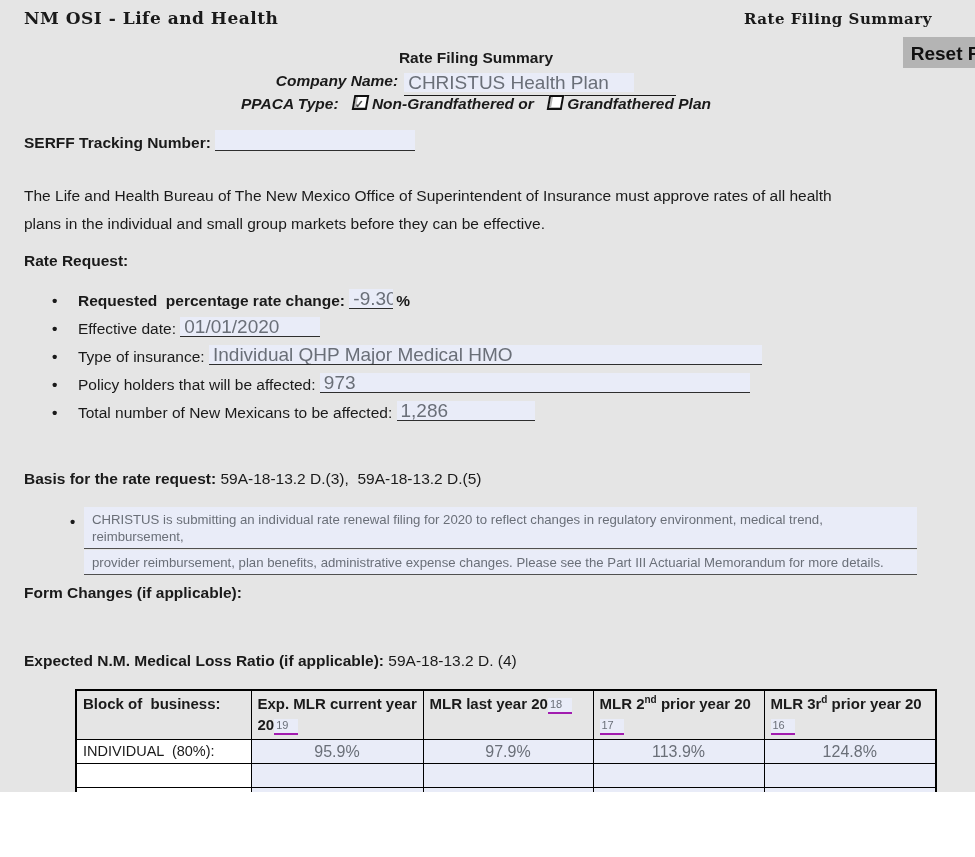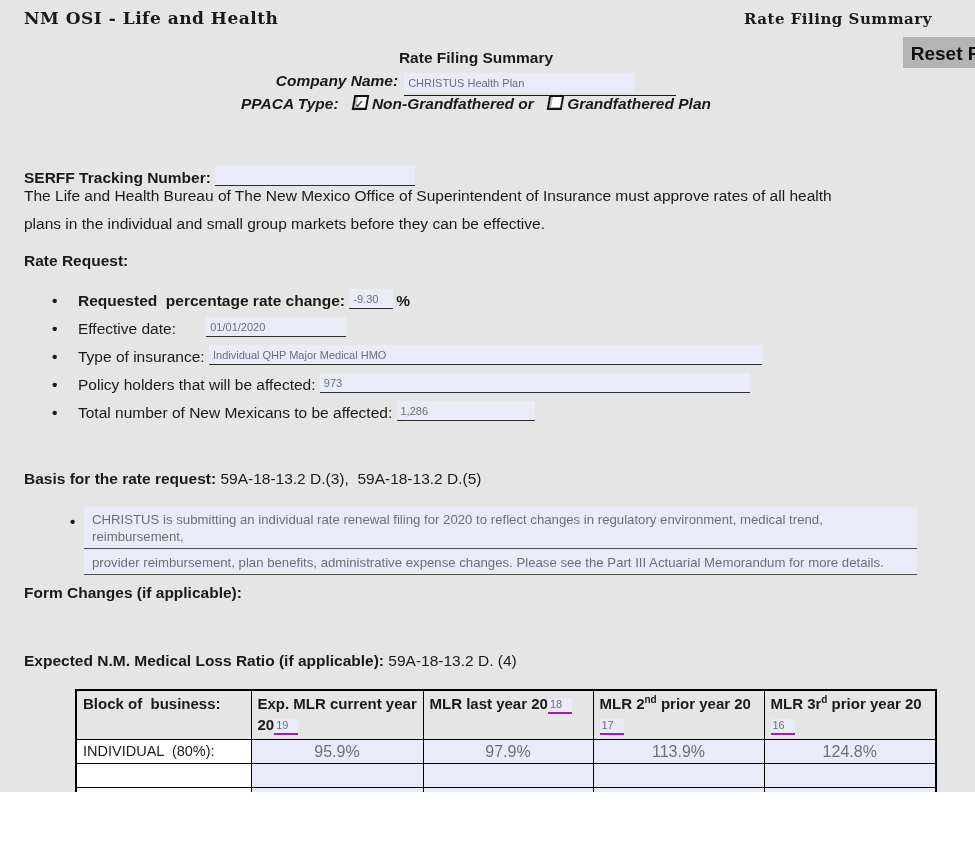--- a/index.html
+++ b/index.html
@@ -9,40 +9,40 @@
   .hand{font-family:"DejaVu Serif",serif;font-weight:bold;letter-spacing:.5px;}
   .hdr-left{position:absolute;left:24px;top:8px;font-size:17px;}
   .hdr-right{position:absolute;left:744px;top:10px;font-size:15px;}
   .reset-btn{position:absolute;right:0;top:37px;width:120px;height:31px;background:#b4b4b4;
              border:none;font-family:"Liberation Sans",sans-serif;font-weight:bold;font-size:19px;
              color:#111;text-align:center;line-height:31px;cursor:pointer;}
   .center-stack{position:absolute;top:46px;left:0;width:952px;text-align:center;}
   .cline{height:23px;line-height:23px;font-size:15.5px;}
   .ctitle{font-weight:bold;}
   .bi{font-weight:bold;font-style:italic;}
-  .field{background:#e9ecf8;border-bottom:1.6px solid #2e2e2e;color:#6a6f78;font-size:11px;
+  .field{background:#e9ecf8;border-bottom:1.6px solid #2e2e2e;color:#6a6f78;font-size:19px;
          display:inline-block;vertical-align:-3px;padding:2px 4px 1px;text-align:left;
          line-height:16px;overflow:hidden;white-space:nowrap;}
   .cn-wrap{display:inline-block;border-bottom:1.6px solid #1a1a1a;width:272px;margin-left:6px;
            text-align:left;vertical-align:-3px;}
   .cn-wrap .field{border-bottom:none;width:222px;}
   .cb{display:inline-block;width:11px;height:11px;border:2px solid #111;background:#fff;
       transform:skewX(-10deg);position:relative;vertical-align:-1px;margin:0 4px 0 10px;
       box-shadow:inset 2px -1px 0 0 #b9b9b9;}
   .cb .check{position:absolute;left:0;top:-4px;font-size:11px;font-weight:bold;color:#4a4a4a;
       transform:skewX(10deg);}
-  .serff{position:absolute;left:24px;top:130px;font-size:15.5px;font-weight:bold;margin-top:35px;}
+  .serff{position:absolute;left:24px;top:130px;font-size:15.5px;font-weight:bold;}
   .serff .field{width:192px;height:17px;}
   .intro{position:absolute;left:24px;top:182px;width:840px;font-size:15.5px;line-height:28px;}
   .sect-h{position:absolute;left:24px;font-size:15.5px;font-weight:bold;}
   .bullets{position:absolute;left:52px;top:289px;width:900px;}
   .brow{font-size:15.5px;line-height:22px;margin-bottom:5px;}
   .bullet-glyph{display:inline-block;width:26px;font-weight:bold;}
   .f-rate{width:36px;}
-  .f-date{width:132px;margin-left:26px;}
+  .f-date{width:132px;}
   .f-ins{width:545px;}
   .f-pol{width:422px;}
   .f-tot{width:130px;}
   .basis-h{top:470px;font-weight:normal;}
   .basis-h .lbl{font-weight:bold;}
   .basis-block{position:absolute;left:70px;top:507px;display:flex;}
   .basis-bullet{width:14px;font-size:15px;font-weight:bold;padding-top:6px;}
   .basis-lines{width:833px;}
   .basis-line{display:block;background:#e9ecf8;border-bottom:1.2px solid #50504f;color:#6a6f78;
               font-size:13.2px;padding:4px 8px 3px;margin-bottom:1px;line-height:17px;}

